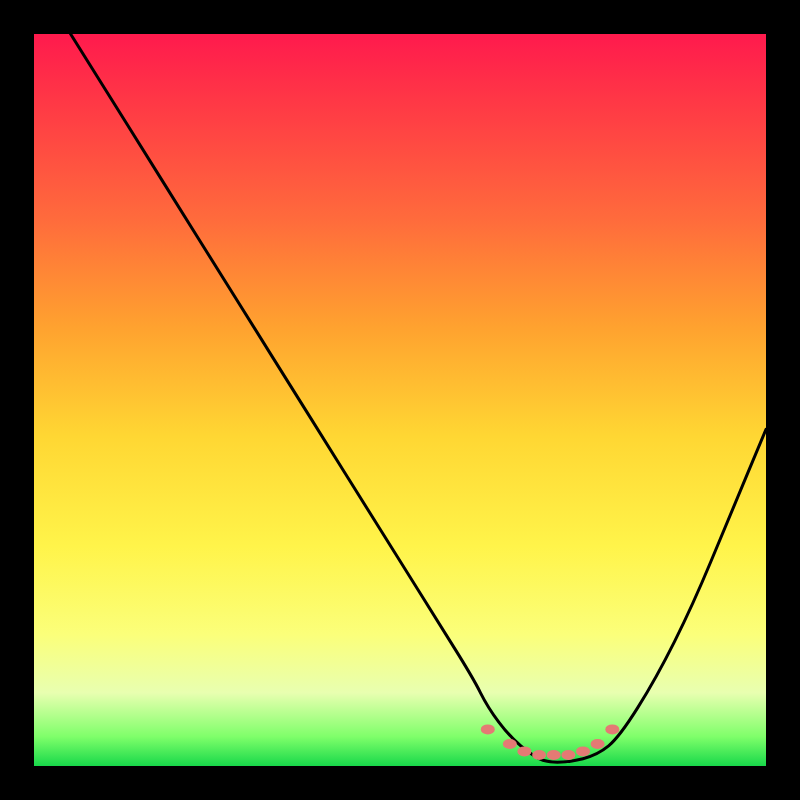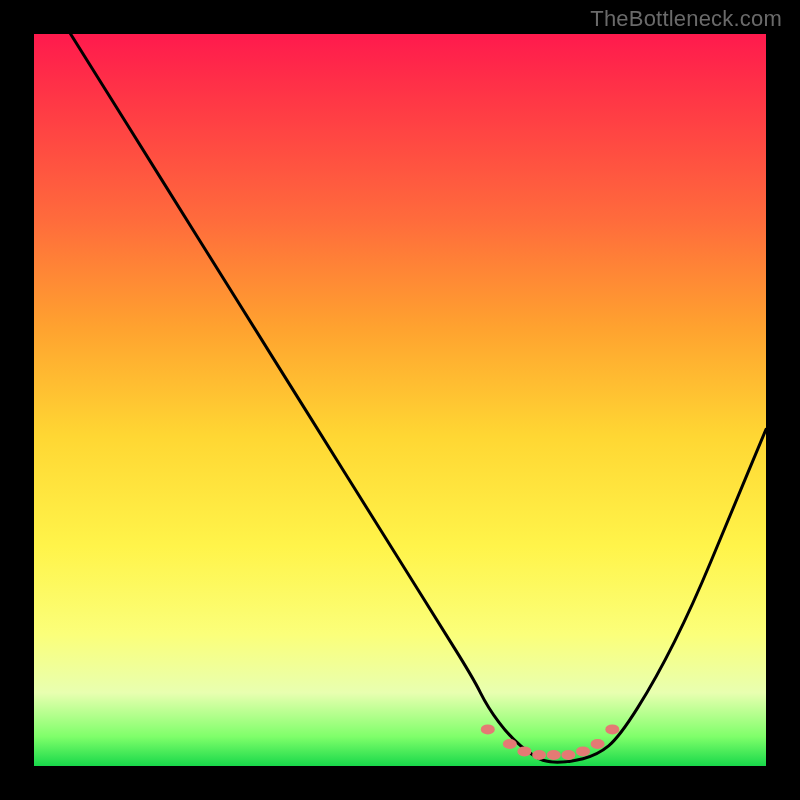--- a/index.html
+++ b/index.html
@@ -66,21 +66,20 @@
     top: 0;
     width: 732px;
     height: 732px;
   }
 </style>
 </head>
 <body>
 
 <div class="container">
 
-  <div class="watermark">TheBottleneck.com</div>
 
   <div class="plot-area">
     <svg class="curve" viewBox="0 0 732 732" preserveAspectRatio="none">
       <path id="curve-path" fill="none" stroke="#000" stroke-width="3" stroke-linejoin="round" stroke-linecap="round" d="M 36.6 0.0 Q 36.6 0.0 54.9 29.3 Q 73.2 58.6 91.5 87.8 Q 109.8 117.1 128.1 146.4 Q 146.4 175.7 164.7 205.0 Q 183.0 234.2 201.3 263.5 Q 219.6 292.8 237.9 322.1 Q 256.2 351.4 274.5 380.6 Q 292.8 409.9 311.1 439.2 Q 329.4 468.5 347.7 497.8 Q 366.0 527.0 384.3 556.3 Q 402.6 585.6 420.9 614.9 Q 439.2 644.2 446.5 658.8 Q 453.8 673.4 464.8 688.1 Q 475.8 702.7 486.8 711.9 Q 497.8 721.0 505.1 724.7 Q 512.4 728.3 523.4 728.3 Q 534.4 728.3 549.0 724.7 Q 563.6 721.0 574.6 711.9 Q 585.6 702.7 603.9 673.4 Q 622.2 644.2 640.5 607.6 Q 658.8 571.0 677.1 527.0 Q 695.4 483.1 713.7 439.2 L 732.0 395.3"></path>
       <g id="marker-group">
           <ellipse cx="453.8" cy="695.4" rx="7" ry="5" fill="#e47a74"></ellipse>
           <ellipse cx="475.8" cy="710.0" rx="7" ry="5" fill="#e47a74"></ellipse>
           <ellipse cx="490.4" cy="717.4" rx="7" ry="5" fill="#e47a74"></ellipse>
           <ellipse cx="505.1" cy="721.0" rx="7" ry="5" fill="#e47a74"></ellipse>
           <ellipse cx="519.7" cy="721.0" rx="7" ry="5" fill="#e47a74"></ellipse>

